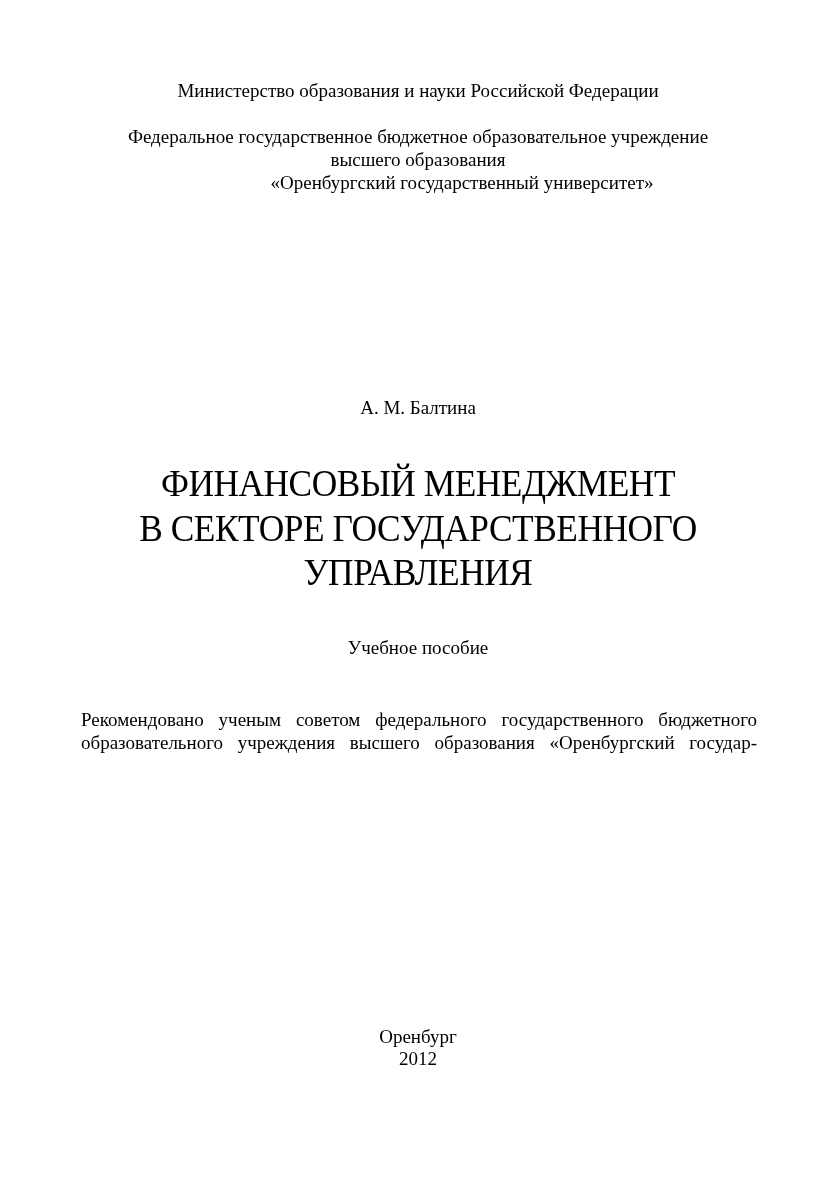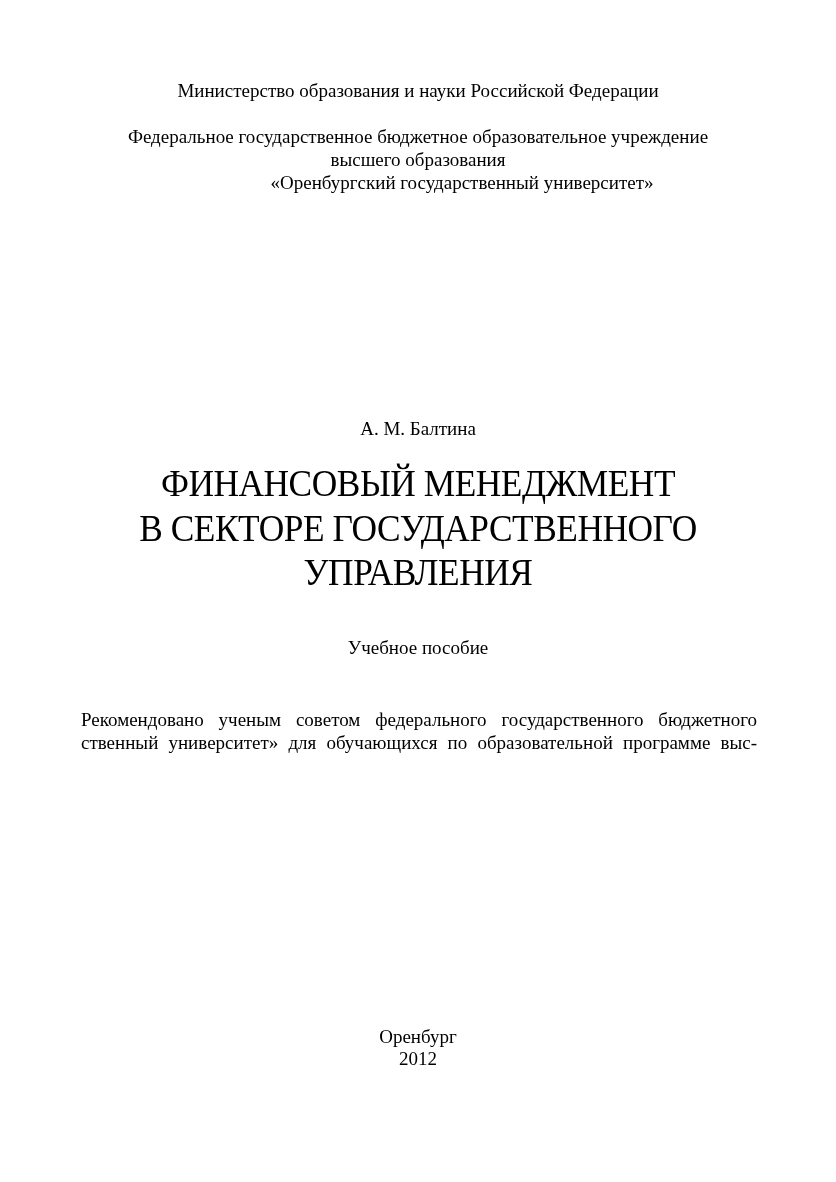--- a/index.html
+++ b/index.html
@@ -19,28 +19,28 @@
   </style>
 </head>
 <body>
 
 <div>
   <div class="line small" style="top:79px;">Министерство образования и науки Российской Федерации</div>
   <div class="line small" style="top:125px;">Федеральное государственное бюджетное образовательное учреждение</div>
   <div class="line small" style="top:148px;">высшего образования</div>
   <div class="line small" style="top:171px;padding-left:44px;">«Оренбургский государственный университет»</div>
 
-  <div class="line small" style="top:417px;">А. М. Балтина</div>
+  <div class="line small" style="top:396px;">А. М. Балтина</div>
 
   <div class="line title" style="top:462px;">ФИНАНСОВЫЙ МЕНЕДЖМЕНТ</div>
   <div class="line title" style="top:507px;">В СЕКТОРЕ ГОСУДАРСТВЕННОГО</div>
   <div class="line title" style="top:551px;">УПРАВЛЕНИЯ</div>
 
   <div class="line small" style="top:636px;">Учебное пособие</div>
 
   <div class="rec" style="top:708px;">
     <span>Рекомендовано ученым советом федерального государственного бюджетного</span>
-    <span>ственный университет»  для обучающихся по образовательной программе выс-</span>
+    <span>образовательного учреждения высшего  образования «Оренбургский государ-</span>
   </div>
 
   <div class="line small" style="top:1025px;">Оренбург</div>
   <div class="line small" style="top:1047px;">2012</div>
 </div>
 
 </body></html>

